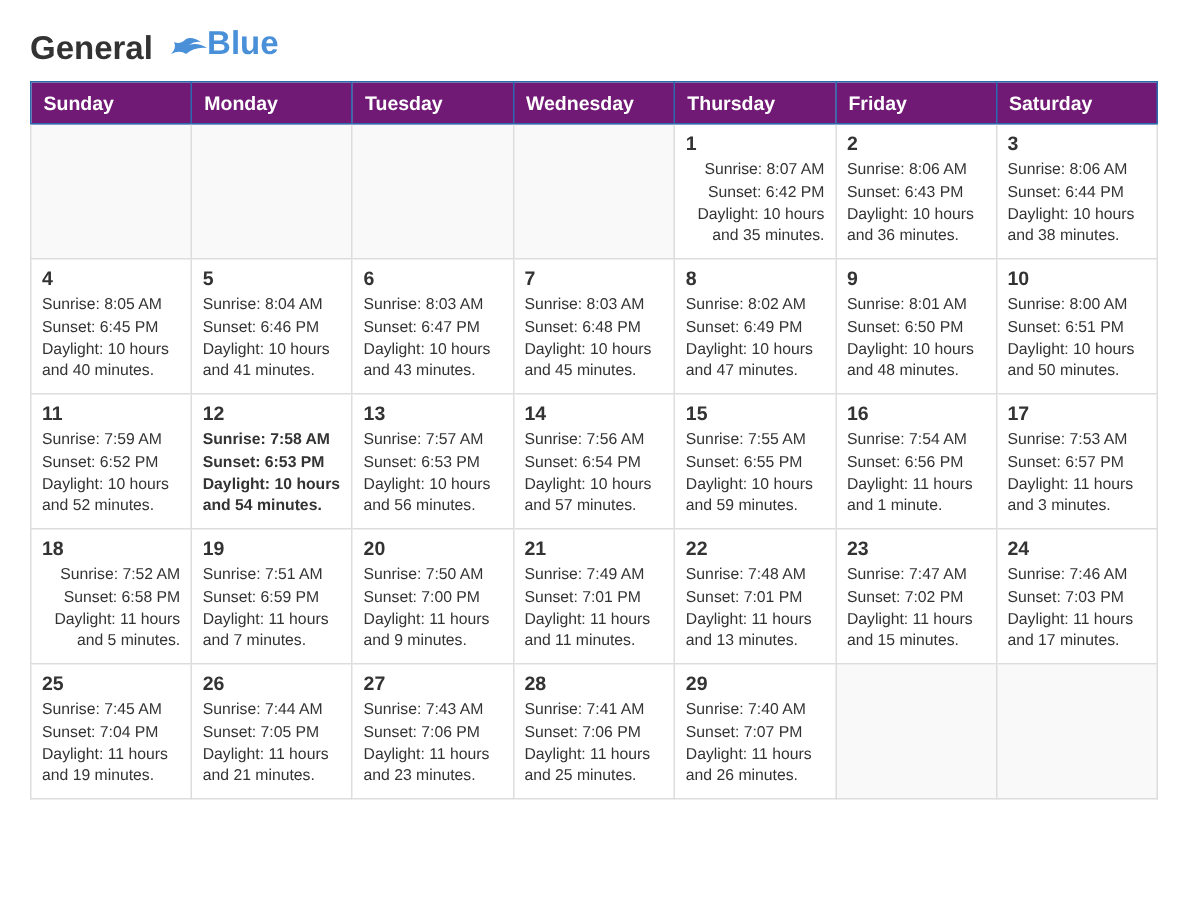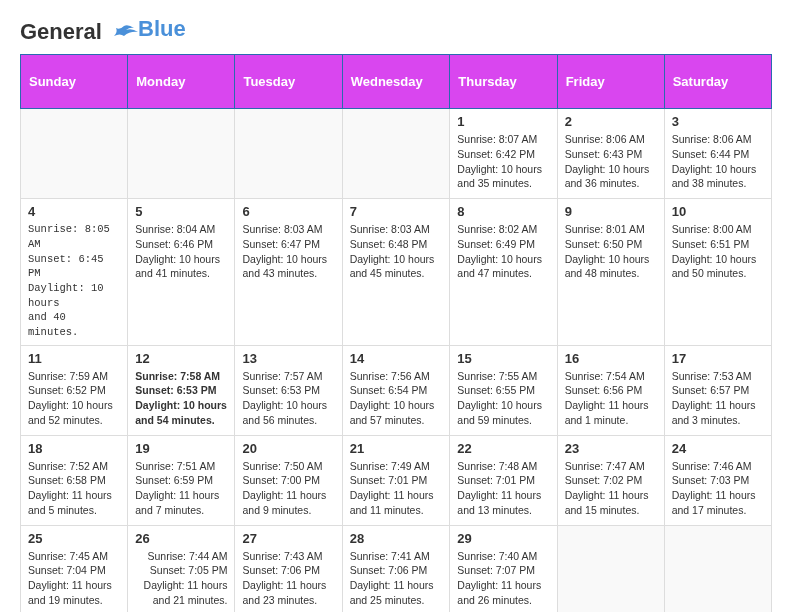--- a/index.html
+++ b/index.html
@@ -31,24 +31,24 @@
     .location {
       font-size: 15px;
       color: #333;
     }
     .calendar {
       width: 100%;
       border-collapse: collapse;
       border: 1px solid #ccc;
     }
     .calendar th {
-      background-color: #d946ef;
+      background-color: #701a75;
       color: #fff;
       text-align: left;
-      padding: 19px 8px;
+      padding: 6px 8px;
       font-size: 13px;
       font-weight: bold;
       border: 1px solid #2a6aaf;
     }
     .calendar td {
       vertical-align: top;
       padding: 5px 7px;
       border: 1px solid #ddd;
       font-size: 11px;
       color: #333;
@@ -104,21 +104,21 @@
       </tr>
   </thead>
   <tbody id="calendar-body">
   <tr>
         <td class="empty"></td>
         <td class="empty"></td>
         <td class="empty"></td>
         <td class="empty"></td>
         <td>
           <div class="day-number">1</div>
-          <div class="day-info" style="white-space: pre-line;">Sunrise: 8:07 AM
+          <div class="day-info" style="white-space: pre-line; text-align: right;">Sunrise: 8:07 AM
 Sunset: 6:42 PM
 Daylight: 10 hours
 and 35 minutes.</div>
         </td>
         <td>
           <div class="day-number">2</div>
           <div class="day-info" style="white-space: pre-line;">Sunrise: 8:06 AM
 Sunset: 6:43 PM
 Daylight: 10 hours
 and 36 minutes.</div>
@@ -127,21 +127,21 @@
           <div class="day-number">3</div>
           <div class="day-info" style="white-space: pre-line;">Sunrise: 8:06 AM
 Sunset: 6:44 PM
 Daylight: 10 hours
 and 38 minutes.</div>
         </td>
       </tr>
       <tr>
         <td>
           <div class="day-number">4</div>
-          <div class="day-info" style="white-space: pre-line; font-family: Liberation Mono, monospace;">Sunrise: 8:05 AM
+          <div class="day-info" style="white-space: pre-line;">Sunrise: 8:05 AM
 Sunset: 6:45 PM
 Daylight: 10 hours
 and 40 minutes.</div>
         </td>
         <td>
           <div class="day-number">5</div>
           <div class="day-info" style="white-space: pre-line;">Sunrise: 8:04 AM
 Sunset: 6:46 PM
 Daylight: 10 hours
 and 41 minutes.</div>
@@ -229,21 +229,21 @@
           <div class="day-number">17</div>
           <div class="day-info" style="white-space: pre-line;">Sunrise: 7:53 AM
 Sunset: 6:57 PM
 Daylight: 11 hours
 and 3 minutes.</div>
         </td>
       </tr>
       <tr>
         <td>
           <div class="day-number">18</div>
-          <div class="day-info" style="white-space: pre-line;">Sunrise: 7:52 AM
+          <div class="day-info" style="white-space: pre-line; text-align: right;">Sunrise: 7:52 AM
 Sunset: 6:58 PM
 Daylight: 11 hours
 and 5 minutes.</div>
         </td>
         <td>
           <div class="day-number">19</div>
           <div class="day-info" style="white-space: pre-line;">Sunrise: 7:51 AM
 Sunset: 6:59 PM
 Daylight: 11 hours
 and 7 minutes.</div>
@@ -287,21 +287,21 @@
       <tr>
         <td>
           <div class="day-number">25</div>
           <div class="day-info" style="white-space: pre-line;">Sunrise: 7:45 AM
 Sunset: 7:04 PM
 Daylight: 11 hours
 and 19 minutes.</div>
         </td>
         <td>
           <div class="day-number">26</div>
-          <div class="day-info" style="white-space: pre-line; text-align: right;">Sunrise: 7:44 AM
+          <div class="day-info" style="white-space: pre-line;">Sunrise: 7:44 AM
 Sunset: 7:05 PM
 Daylight: 11 hours
 and 21 minutes.</div>
         </td>
         <td>
           <div class="day-number">27</div>
           <div class="day-info" style="white-space: pre-line;">Sunrise: 7:43 AM
 Sunset: 7:06 PM
 Daylight: 11 hours
 and 23 minutes.</div>

